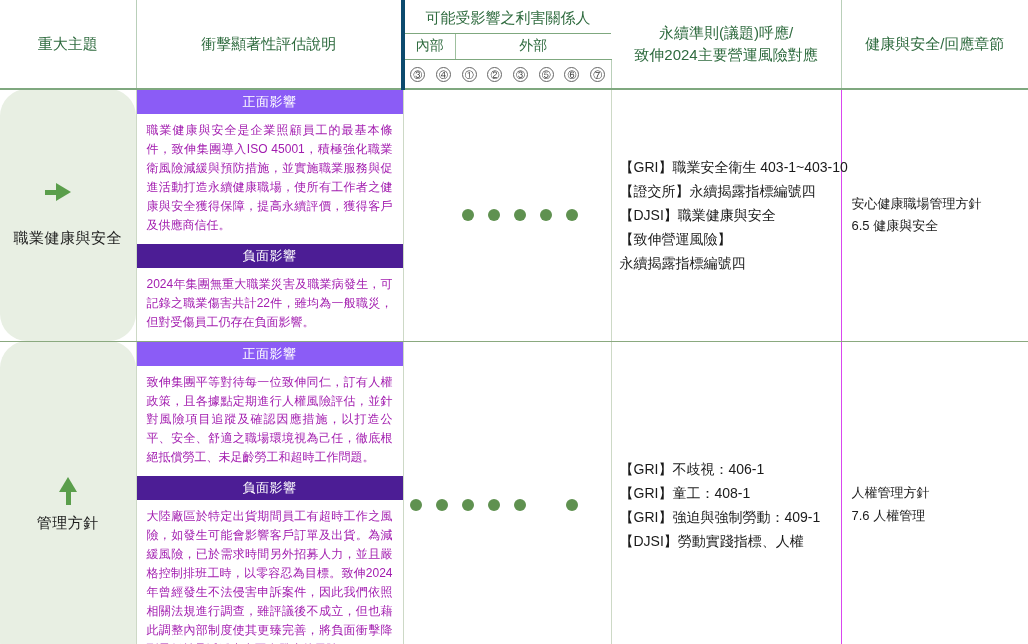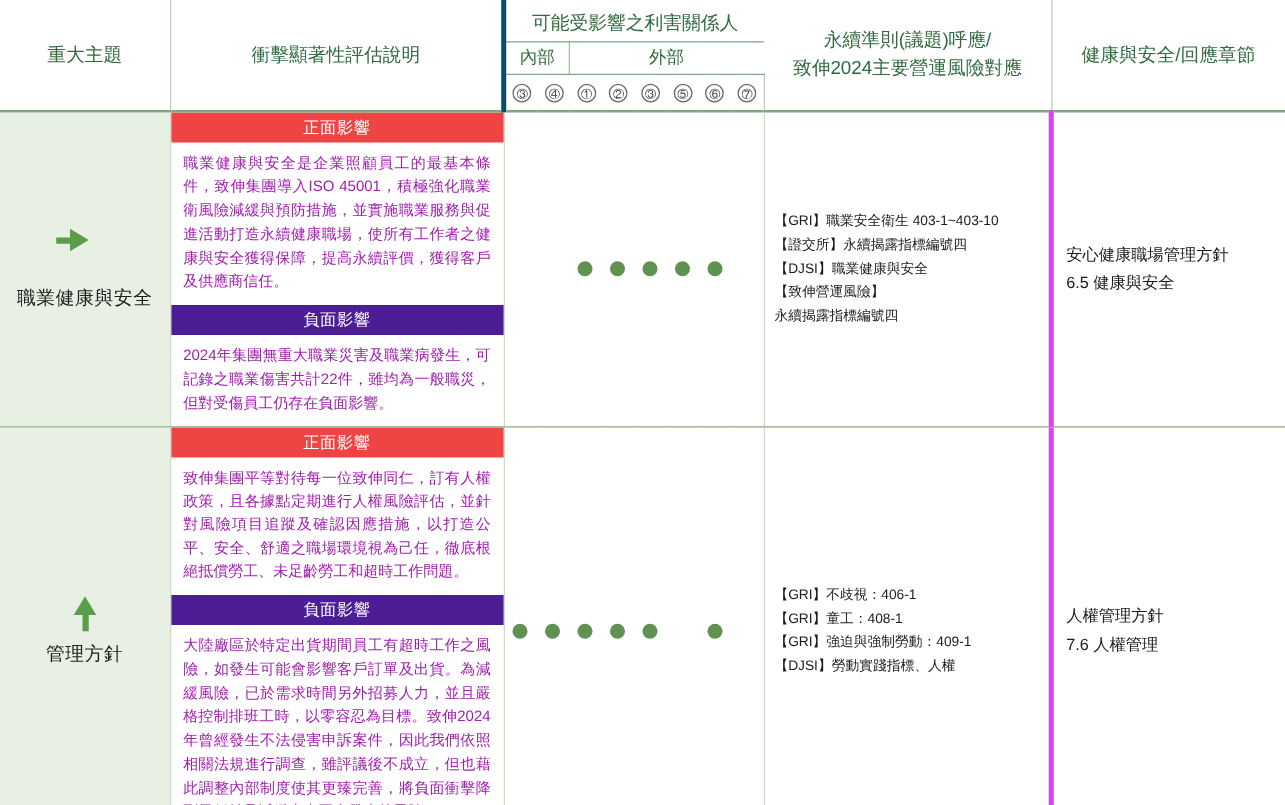--- a/index.html
+++ b/index.html
@@ -113,20 +113,21 @@
     box-sizing: border-box;
   }
   .topic-cell {
     width: 136px;
     background: #e8efe3;
     border-bottom: 1px solid #8aa97f;
     border-right: 1px solid #cdd9c6;
     text-align: center;
     padding: 6px 4px;
     position: relative;
+    border-radius: 27px;
   }
   .topic-inner {
     display: flex;
     flex-direction: column;
     align-items: center;
     justify-content: center;
   }
   .arrow-right {
     width: 0; height: 0;
     border-top: 9px solid transparent;
@@ -168,21 +169,21 @@
     letter-spacing: 0.5px;
   }
   .desc-cell {
     width: 267px;
     border-bottom: 1px solid #8aa97f;
     border-right: 1px solid #cdd9c6;
     padding: 0;
     vertical-align: top;
   }
   .band {
-    background: #ef4444;
+    background: #8b5cf6;
     color: #ffffff;
     font-size: 13px;
     text-align: center;
     padding: 3px 0;
     letter-spacing: 0.5px;
   }
   .band.neg { background: #4c1d95; }
   .para {
     padding: 7px 10px 9px 10px;
     font-size: 12px;
@@ -210,23 +211,23 @@
   .dot {
     width: 12px;
     height: 12px;
     border-radius: 50%;
     background: #5f9150;
     display: block;
   }
   .gri-cell {
     width: 230px;
     border-bottom: 1px solid #8aa97f;
-    border-right: 4px solid #d946ef;
+    border-right: 1px solid #d946ef;
     padding: 6px 8px;
-    font-size: 11px;
+    font-size: 14px;
     line-height: 1.72;
     vertical-align: middle;
     margin-left: 16px;
   }
   .policy-cell {
     width: 185px;
     border-bottom: 1px solid #8aa97f;
     padding: 6px 10px;
     font-size: 13px;
     line-height: 1.72;

